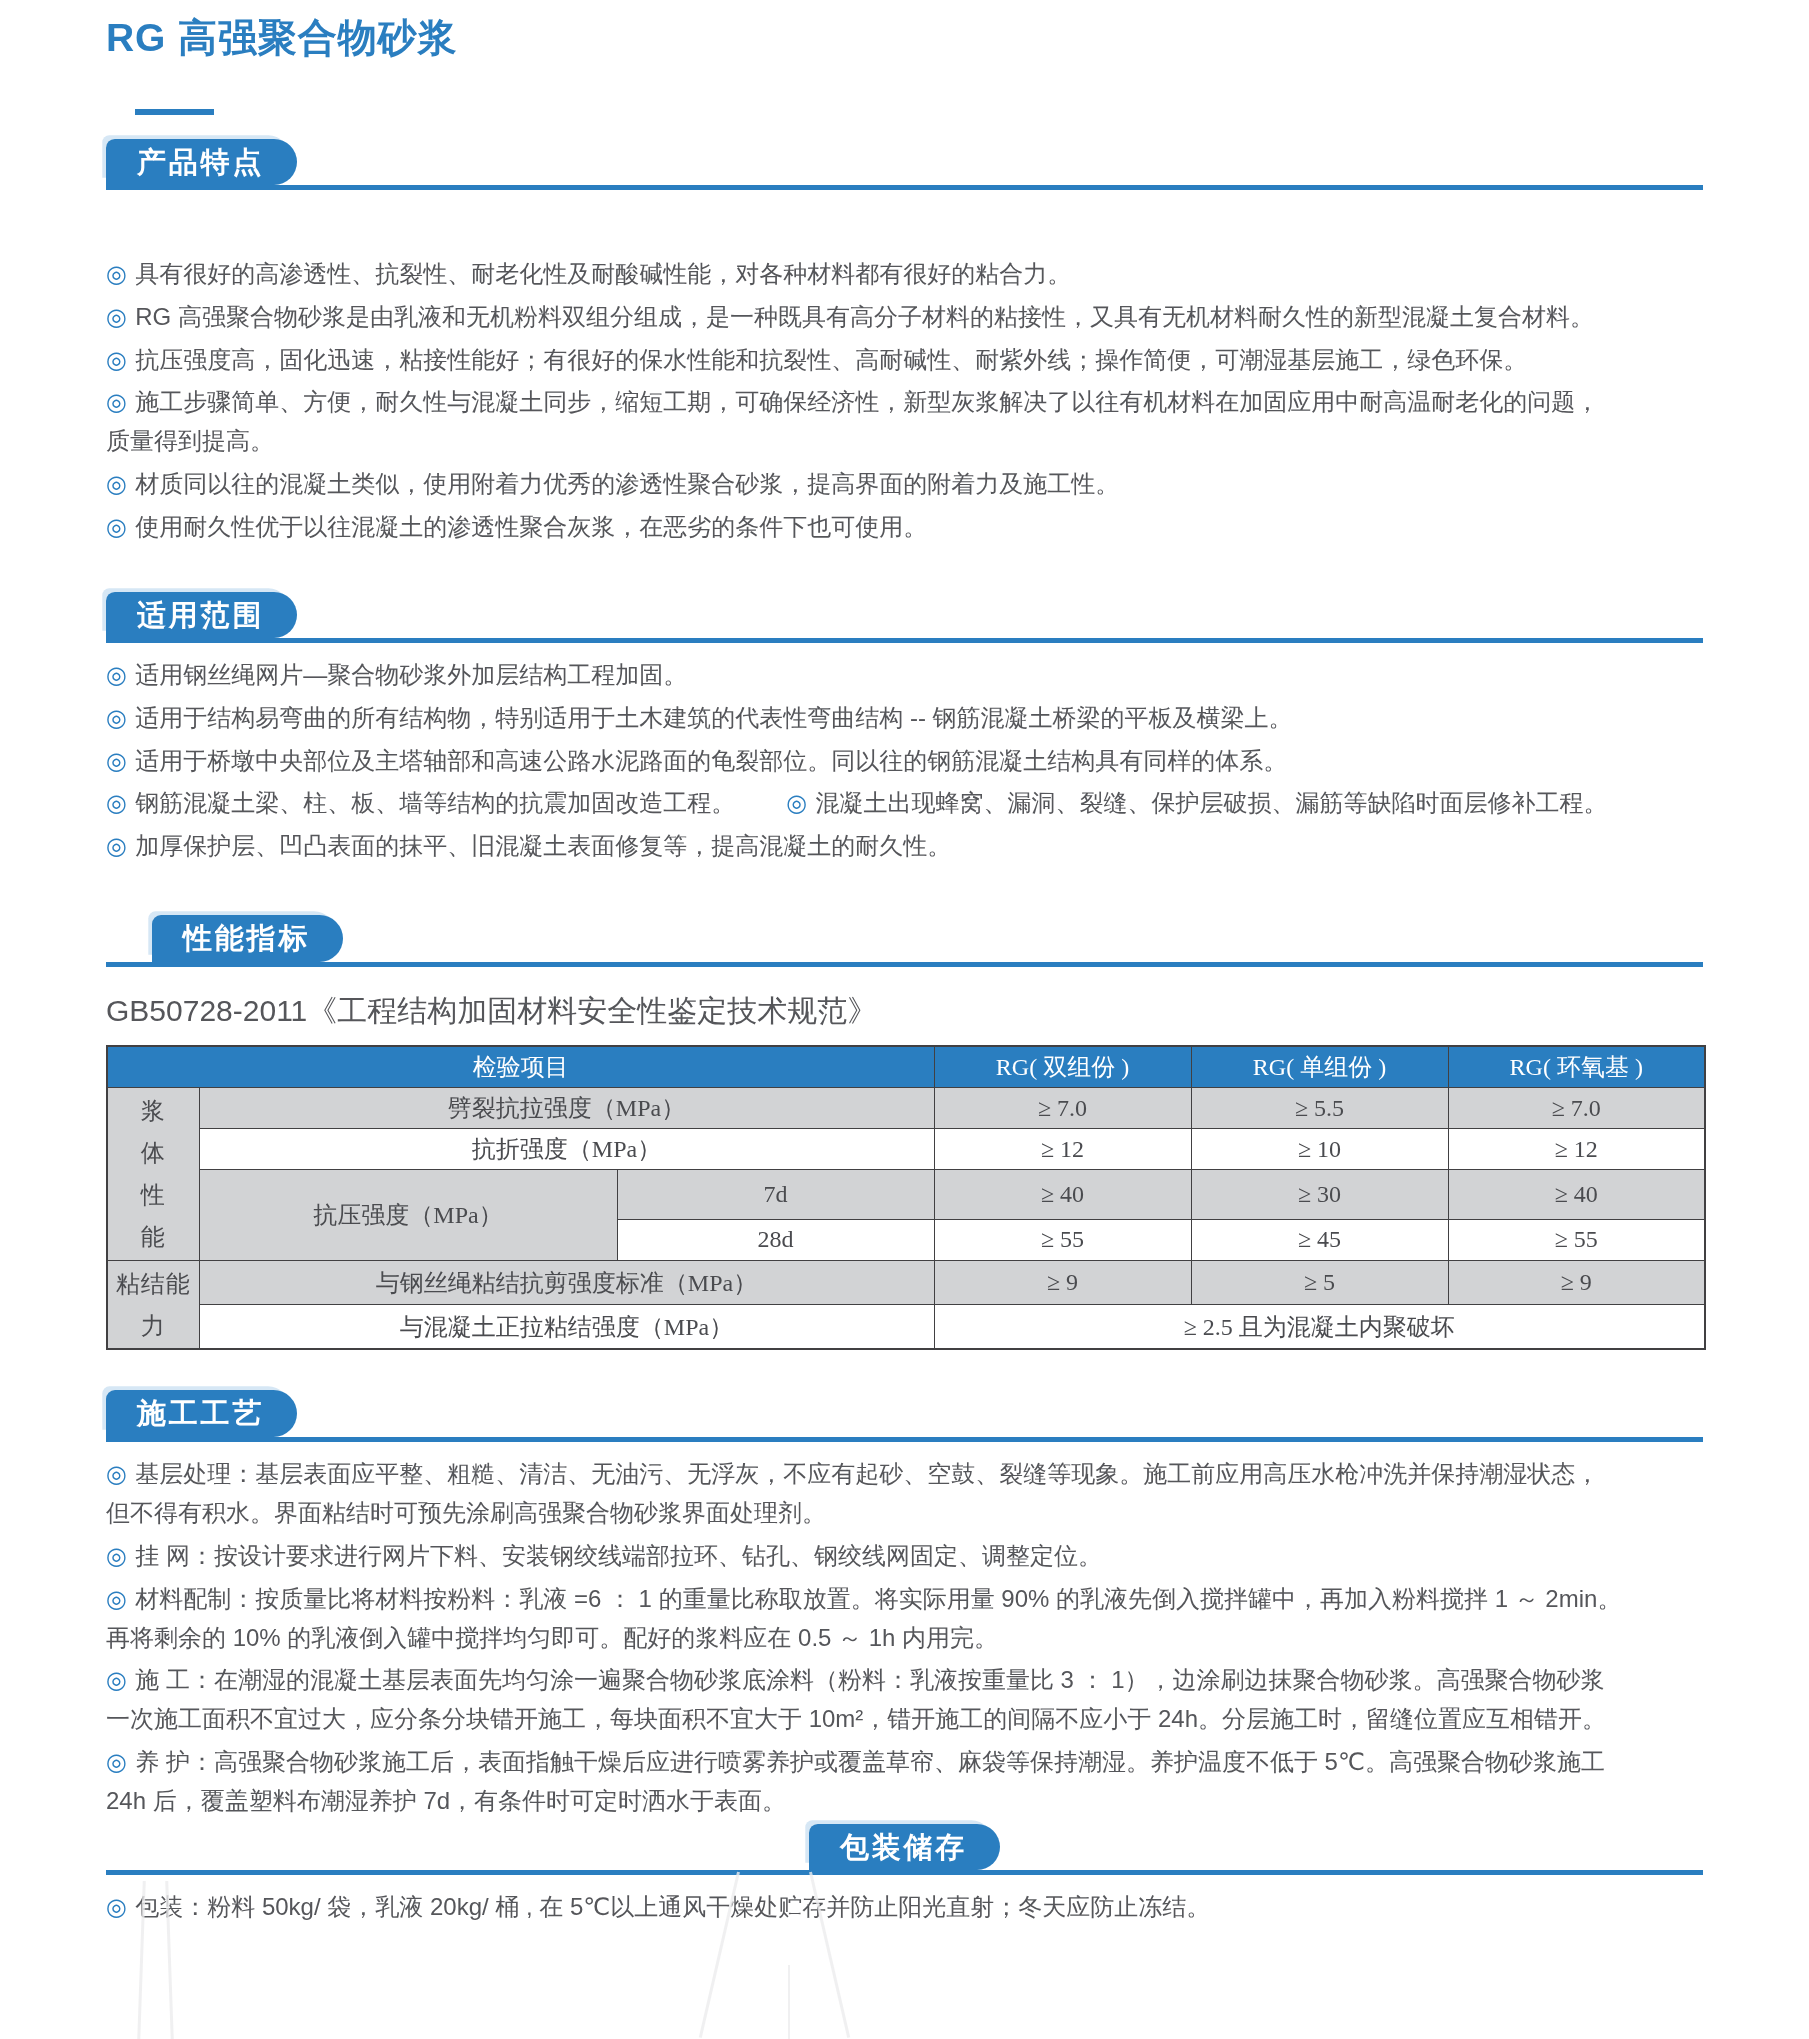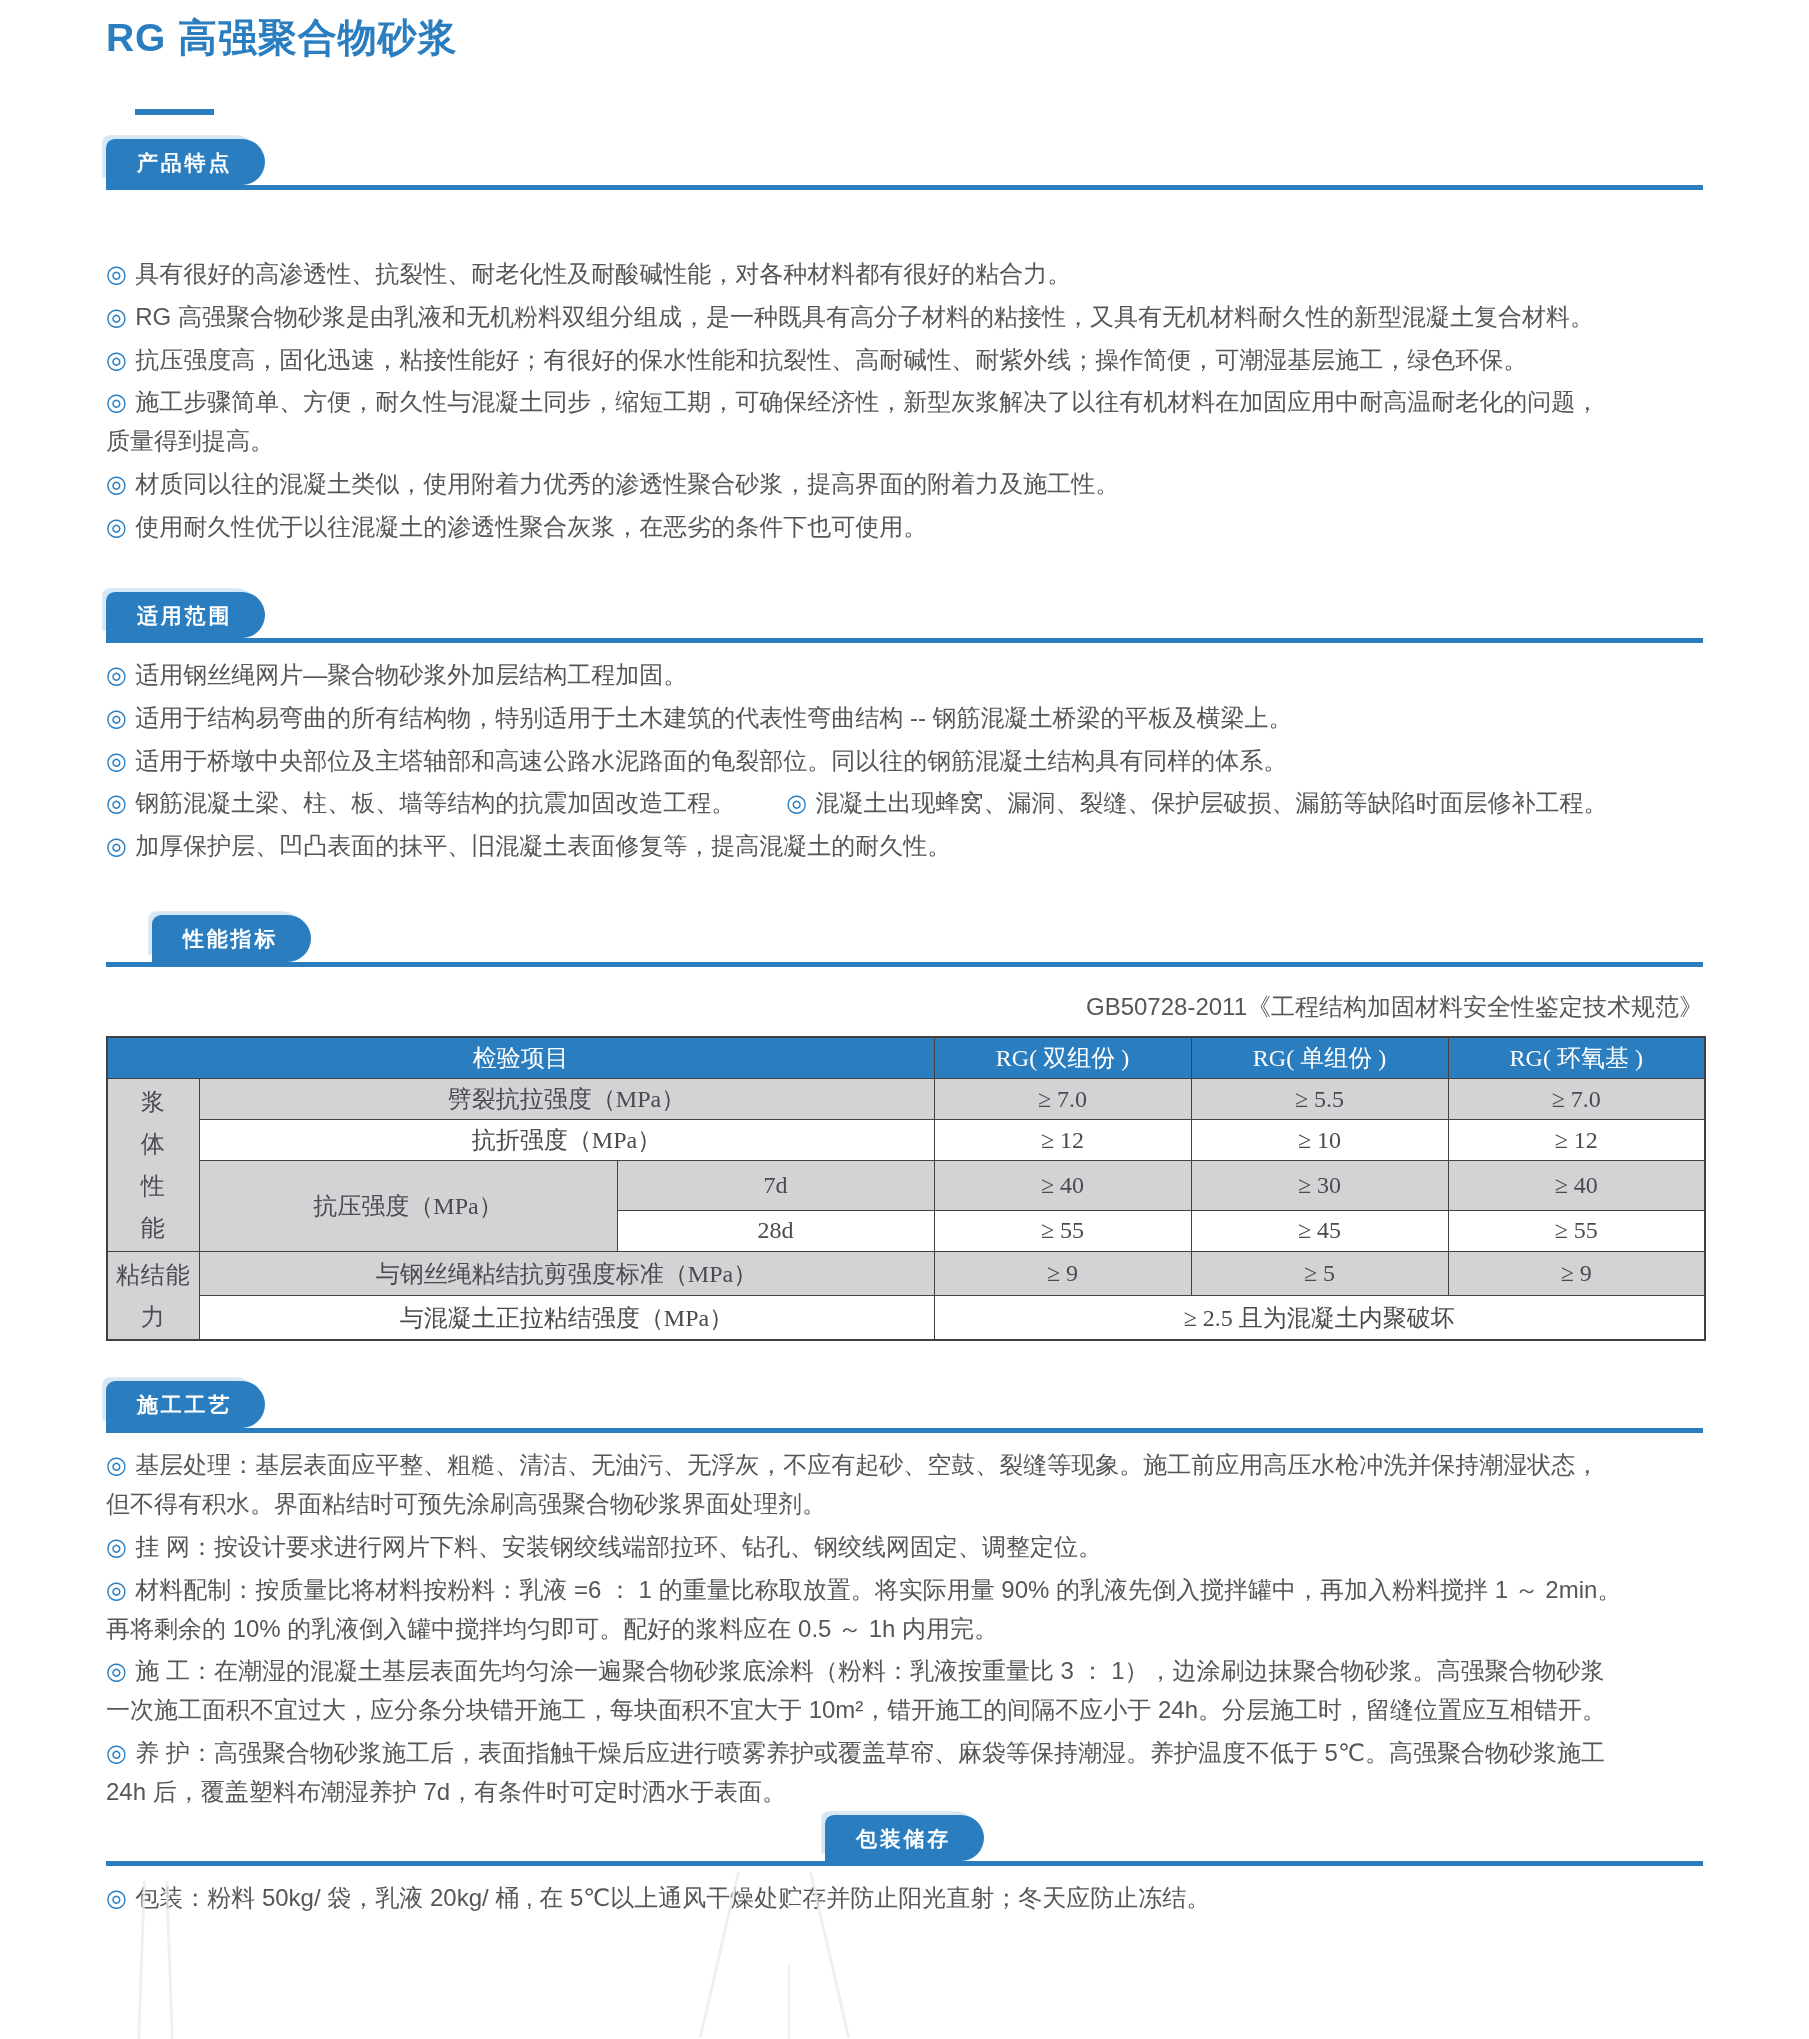--- a/index.html
+++ b/index.html
@@ -38,36 +38,36 @@
     line-height:0;
   }
   .mt-a{margin-top:24px;}
   .mt-b{margin-top:46px;}
   .mt-c{margin-top:50px;padding-left:46px;}
   .mt-d{margin-top:40px;}
   .mt-e{text-align:center;}
   .badge{
     display:inline-block;vertical-align:bottom;
     background:var(--accent);color:#ffffff;
-    font-size:21px;font-weight:bold;line-height:27.5px;
+    font-size:29px;font-weight:bold;line-height:27.5px;
     padding:10px 33px 9.2px 31px;
     border-radius:9.2px 24px 24px 0;
     box-shadow:-5.5px -5.5px 0 -1.8px #d6e7f5;
     letter-spacing:2.8px;
   }
 
   .bullets{margin-top:12px;}
   .bullets-lg{margin-top:64px;}
   .bullets p{margin:0 0 3.7px 0;font-size:24px;line-height:39px;color:var(--body-text);}
   .marker{color:var(--accent);margin-right:8.3px;}
   .btxt{white-space:pre-wrap;}
   .part + .part{margin-left:51px;}
 
   .perf-caption{
-    text-align:right;font-size:24px;color:var(--body-text);
+    text-align:left;font-size:30px;color:var(--body-text);
     margin:24px 0 13px 0;
   }
   table.perf{
     width:100%;border-collapse:collapse;table-layout:fixed;
     border:2.8px solid var(--border);
   }
   table.perf th,table.perf td{
     border:1.8px solid var(--border);
     text-align:center;vertical-align:middle;
     font-size:24px;font-weight:normal;

